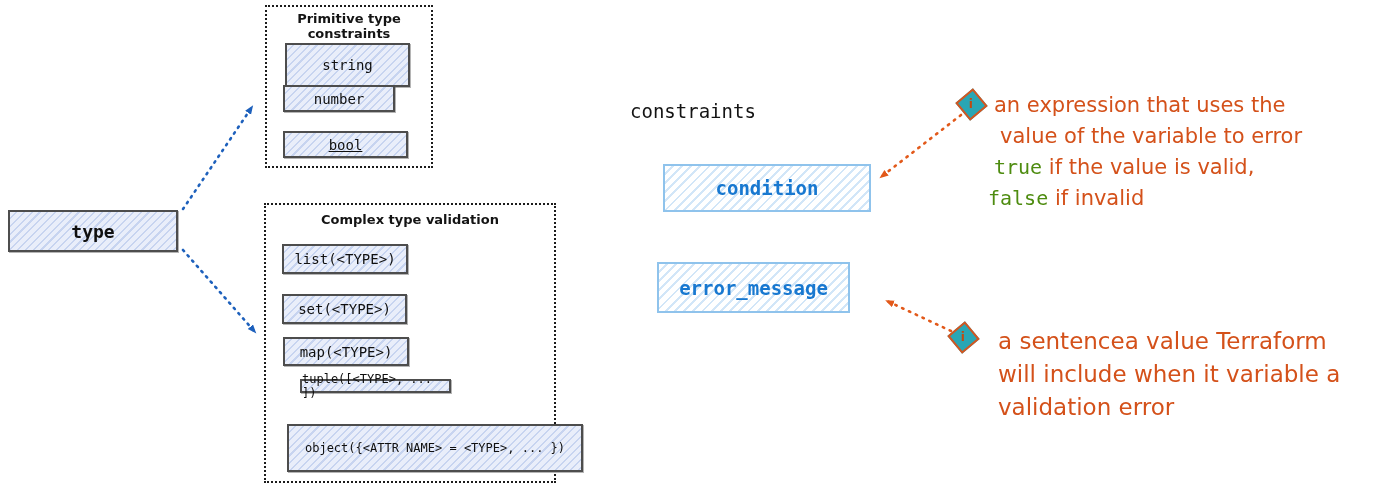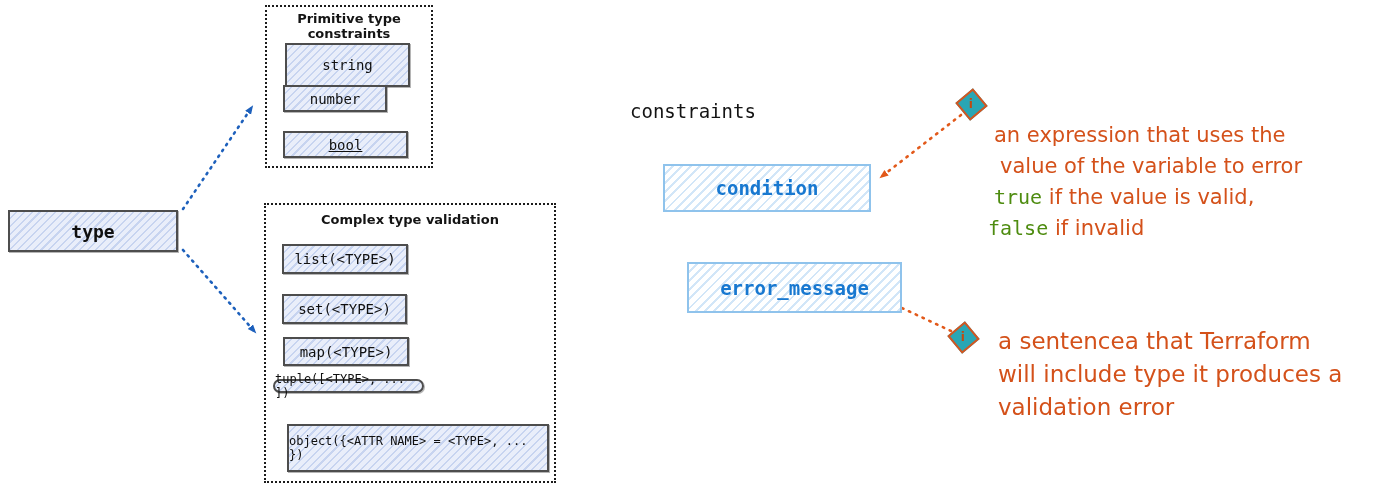--- a/index.html
+++ b/index.html
@@ -82,50 +82,50 @@
     <line x1="183" y1="250" x2="255" y2="332" stroke="#1d60bc" stroke-width="2.6" stroke-dasharray="1.5 5.5" stroke-linecap="round" marker-end="url(#arrow-blue)"></line>
     <line x1="961" y1="115" x2="881" y2="177" stroke="#e2591a" stroke-width="2.6" stroke-dasharray="1.5 6" stroke-linecap="round" marker-end="url(#arrow-orange)"></line>
     <line x1="951" y1="331" x2="887" y2="301" stroke="#e2591a" stroke-width="2.6" stroke-dasharray="1.5 6" stroke-linecap="round" marker-end="url(#arrow-orange)"></line>
   </svg>
 
   <div class="darkbox typebox" style="left:8px; top:210px; width:170px; height:42px;">type</div>
 
   <div class="dotted-container" style="left:265px; top:5px; width:168px; height:163px;"></div>
   <div class="container-title" style="left:265px; top:11px; width:168px;">Primitive type constraints</div>
   <div class="darkbox" style="left:285px; top:43px; width:125px; height:44px;">string</div>
-  <div class="darkbox" style="left:283px; top:85px; width:104px; height:27px;">number</div>
+  <div class="darkbox" style="left:283px; top:85px; width:112px; height:27px;">number</div>
   <div class="darkbox" style="left:283px; top:131px; width:125px; height:27px;text-decoration:underline;">bool</div>
 
   <div class="dotted-container" style="left:264px; top:203px; width:292px; height:280px;"></div>
   <div class="container-title" style="left:264px; top:212px; width:292px;">Complex type validation</div>
   <div class="darkbox" style="left:282px; top:244px; width:126px; height:30px;">list(&lt;TYPE&gt;)</div>
   <div class="darkbox" style="left:282px; top:294px; width:125px; height:30px;">set(&lt;TYPE&gt;)</div>
   <div class="darkbox" style="left:283px; top:337px; width:126px; height:29px;">map(&lt;TYPE&gt;)</div>
-  <div class="darkbox smalltext" style="left:273px; top:379px; width:151px; height:14px;border-radius:9px;">tuple([&lt;TYPE&gt;, ... ])</div>
-  <div class="darkbox smalltext" style="left:287px; top:424px; width:262px; height:48px;">object({&lt;ATTR NAME&gt; = &lt;TYPE&gt;, ... })</div>
+  <div class="darkbox smalltext" style="left:300px; top:379px; width:151px; height:14px;">tuple([&lt;TYPE&gt;, ... ])</div>
+  <div class="darkbox smalltext" style="left:287px; top:424px; width:296px; height:48px;">object({&lt;ATTR NAME&gt; = &lt;TYPE&gt;, ... })</div>
 
   <div class="validation-title" style="left:630px; top:100px;">constraints</div>
 
   <div class="bluebox" style="left:663px; top:164px; width:208px; height:48px;">condition</div>
 
-  <div class="bluebox" style="left:687px; top:262px; width:215px; height:51px;">error_message</div>
+  <div class="bluebox" style="left:657px; top:262px; width:193px; height:51px;">error_message</div>
 
   <div class="diamond" style="left:960px; top:93px;">
     <span>i</span>
   </div>
   <div class="diamond" style="left:952px; top:326px;">
     <span>i</span>
   </div>
 
-  <div class="annotation" style="left:994px; top:90px;margin-top:30px;">
+  <div class="annotation" style="left:994px; top:90px;">
     <div>an expression that uses the</div>
     <div style="padding-left:6px;">value of the variable to error</div>
     <div><span class="code">true</span><span> if the value is valid,</span></div>
     <div style="margin-left:-6px;"><span class="code">false</span><span> if invalid</span></div>
   </div>
 
   <div class="annotation" style="left:998px; top:325px; font-size:23px; line-height:33px;">
-    <div>a sentencea that Terraform</div>
-    <div>will include type it produces a</div>
+    <div>a sentencea value Terraform</div>
+    <div>will include when it variable a</div>
     <div>validation error</div>
   </div>
 
 </div>
 
 </body></html>

